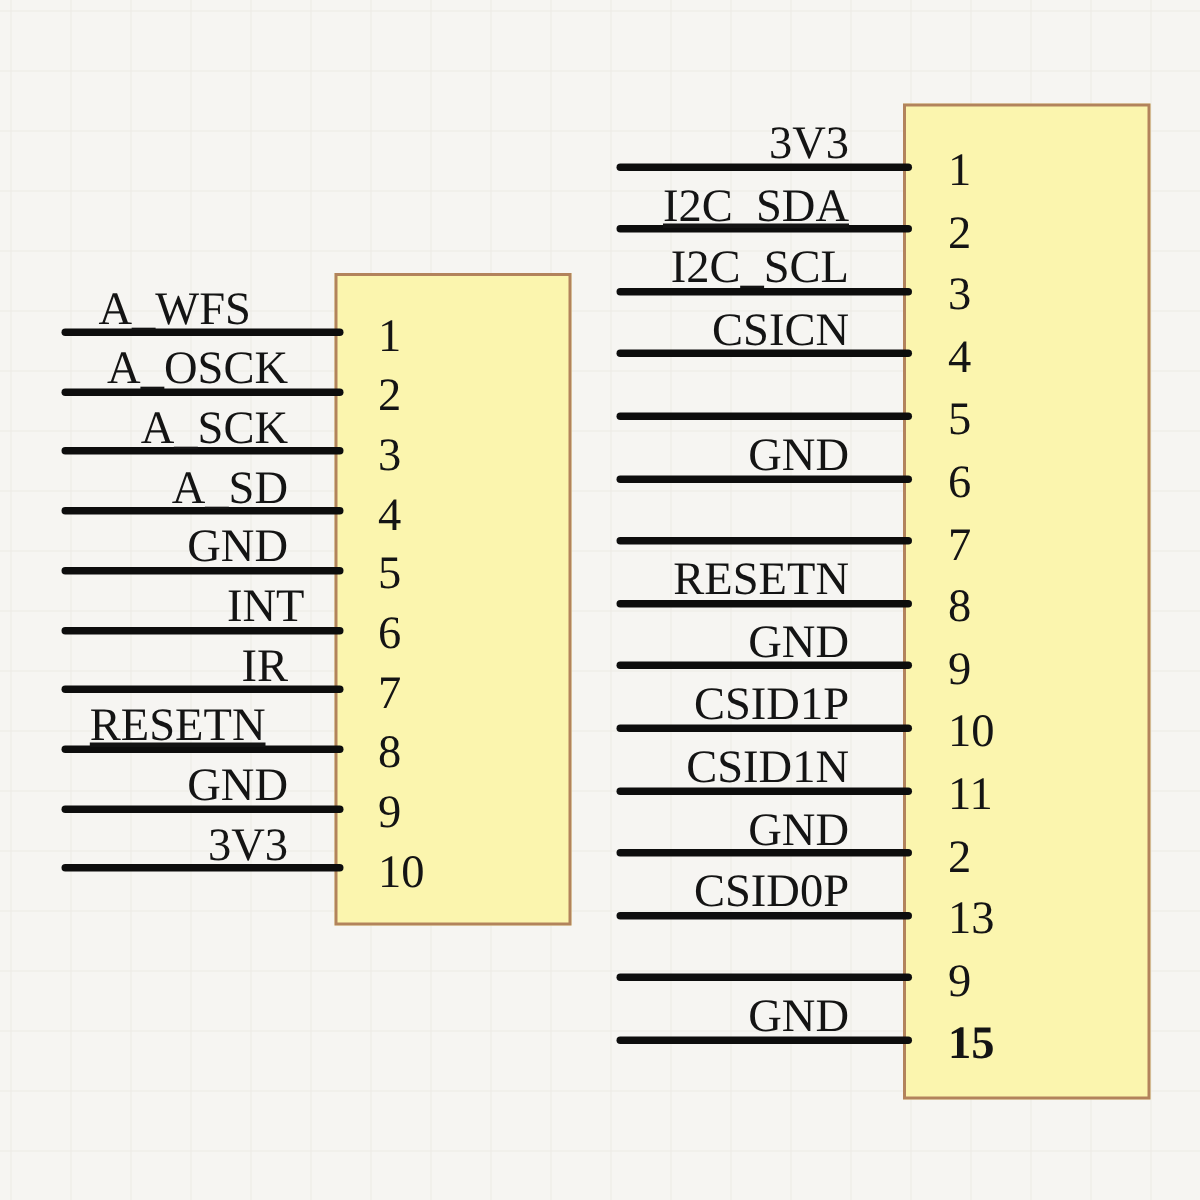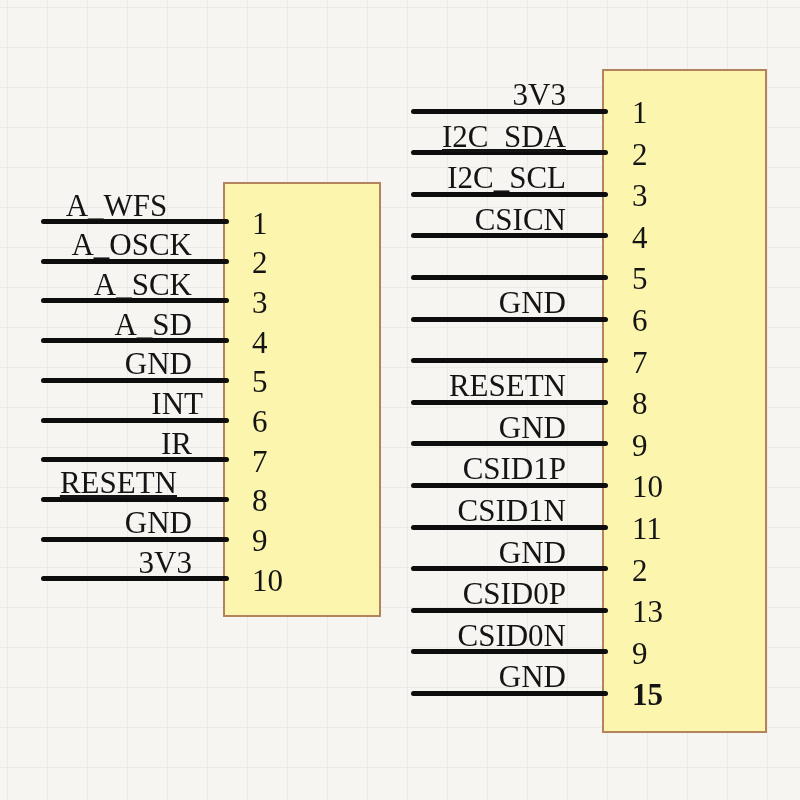--- a/index.html
+++ b/index.html
@@ -121,19 +121,18 @@
       <div class="pin-wire" style="left: 411px; top: 524.5px; width: 197px;"></div>
       <div class="pin-label" style="left: 411px; width: 155px; top: 494px;">CSID1N</div>
       <div class="pin-number" style="left: 632px; top: 512px;">11</div>
       <div class="pin-wire" style="left: 411px; top: 566.1px; width: 197px;"></div>
       <div class="pin-label" style="left: 411px; width: 155px; top: 535.6px;">GND</div>
       <div class="pin-number" style="left: 632px; top: 553.6px;">2</div>
       <div class="pin-wire" style="left: 411px; top: 607.7px; width: 197px;"></div>
       <div class="pin-label" style="left: 411px; width: 155px; top: 577.2px;">CSID0P</div>
       <div class="pin-number" style="left: 632px; top: 595.2px;">13</div>
       <div class="pin-wire" style="left: 411px; top: 649.3px; width: 197px;"></div>
-      <div class="pin-label" style="left: 411px; width: 155px; top: 618.8px;">CSID0N</div>
       <div class="pin-number" style="left: 632px; top: 636.8px;">9</div>
       <div class="pin-wire" style="left: 411px; top: 690.9px; width: 197px;"></div>
       <div class="pin-label" style="left: 411px; width: 155px; top: 660.4px;">GND</div>
       <div class="pin-number" style="left: 632px; top: 678.4px; font-weight: bold;">15</div>
     </div>
 </div>
 
 </body></html>

